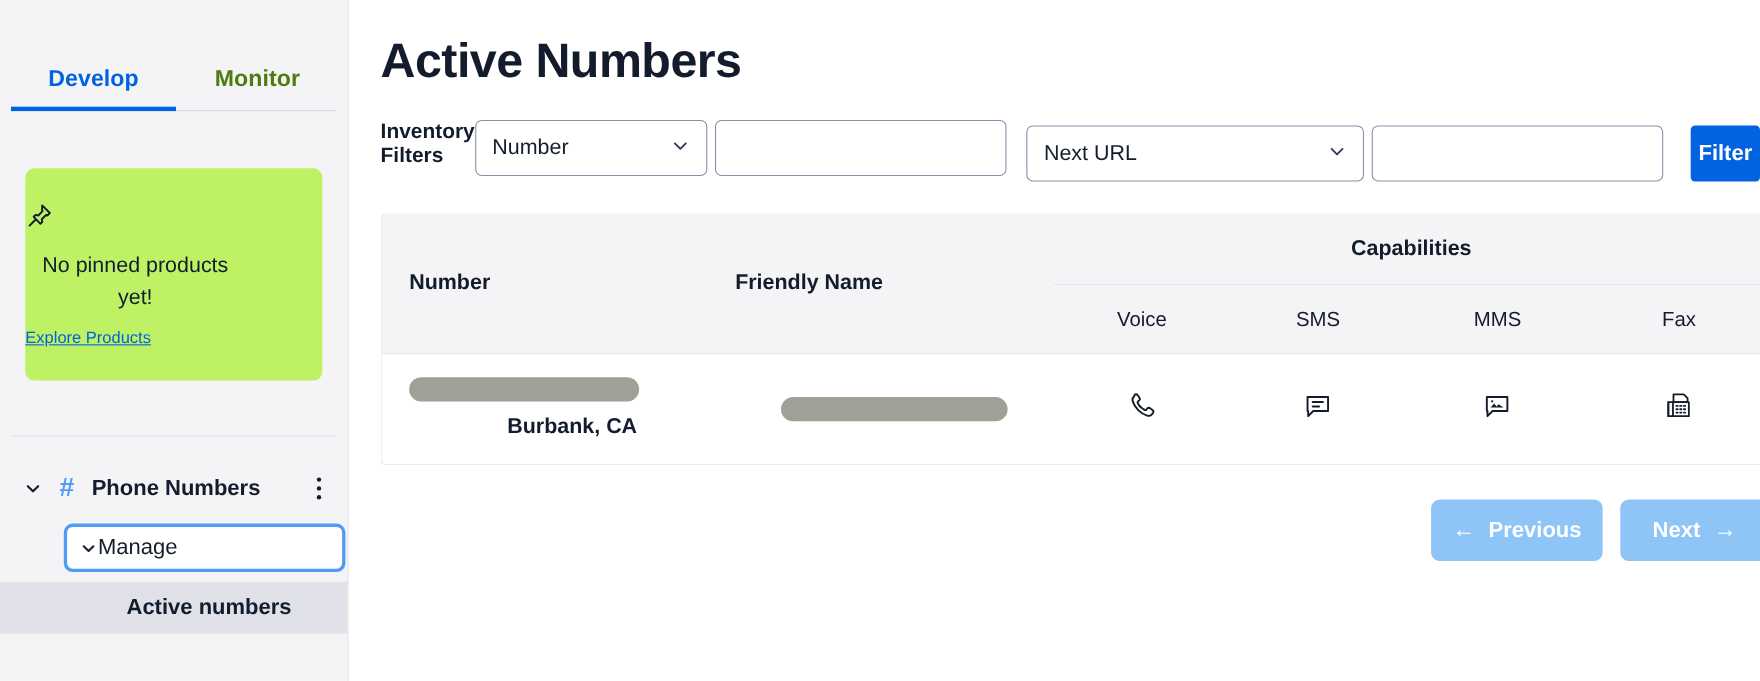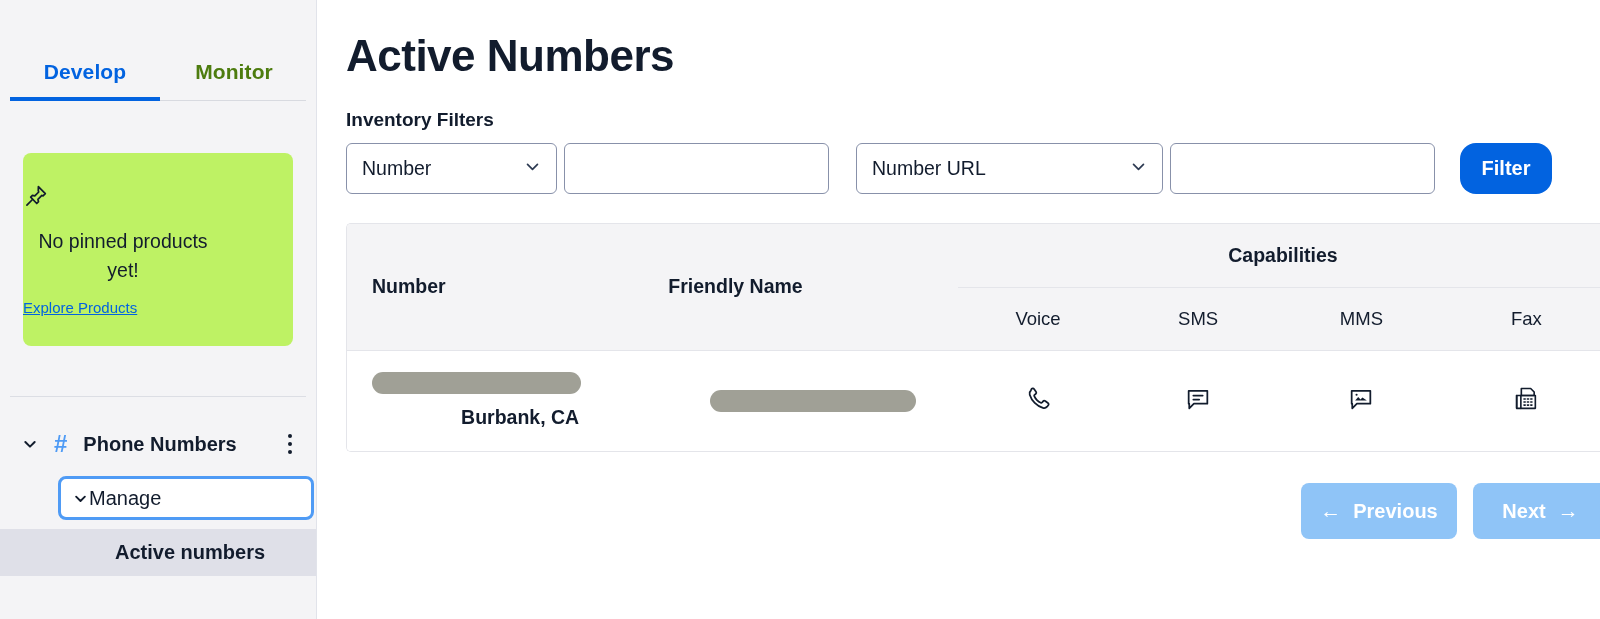--- a/index.html
+++ b/index.html
@@ -195,21 +195,21 @@
     letter-spacing: -0.5px;
     margin-top: 31px;
   }
 
   .filters-row {
     display: flex;
     align-items: flex-end;
     margin-top: 28px;
     gap: 0;
   }
-  .filter-group { display: flex; flex-direction: column; }
+  .filter-group { display: flex; flex-direction: row; }
   .filter-label {
     font-size: 19px;
     font-weight: bold;
     color: #121c2d;
     margin-bottom: 12px;
   }
   .filter-controls { display: flex; gap: 7px; }
 
   .select-box {
     height: 51px;
@@ -244,21 +244,21 @@
   .text-box.w-cfg { width: 265px; }
 
   .gap-between-filters { width: 27px; }
 
   .filter-btn {
     margin-left: 25px;
     height: 51px;
     width: 92px;
     background: #0263e0;
     border: none;
-    border-radius: 16px;
+    border-radius: 4px;
     color: #ffffff;
     font-size: 20px;
     font-weight: bold;
     font-family: "Liberation Sans", sans-serif;
     cursor: pointer;
   }
 
   
   .table-wrap {
     margin-top: 29px;
@@ -429,21 +429,21 @@
           </div>
           <input class="text-box w-inv" type="text" value="" placeholder="" style="">
         </div>
       </div>
 
       <div class="gap-between-filters"></div>
 
       <div class="filter-group">
         <div class="filter-controls">
           <div class="select-box w-cfg">
-            <span class="select-value">Number URL</span>
+            <span class="select-value">Next URL</span>
             <span>
               <svg width="17" height="17" viewBox="0 0 24 24" fill="none" stroke="#2d3a52" stroke-width="2.4" stroke-linecap="round" stroke-linejoin="round">
                 <polyline points="5 9 12 16 19 9"></polyline>
               </svg>
             </span>
           </div>
           <input class="text-box w-cfg" type="text" value="" placeholder="" style="">
         </div>
       </div>
 

